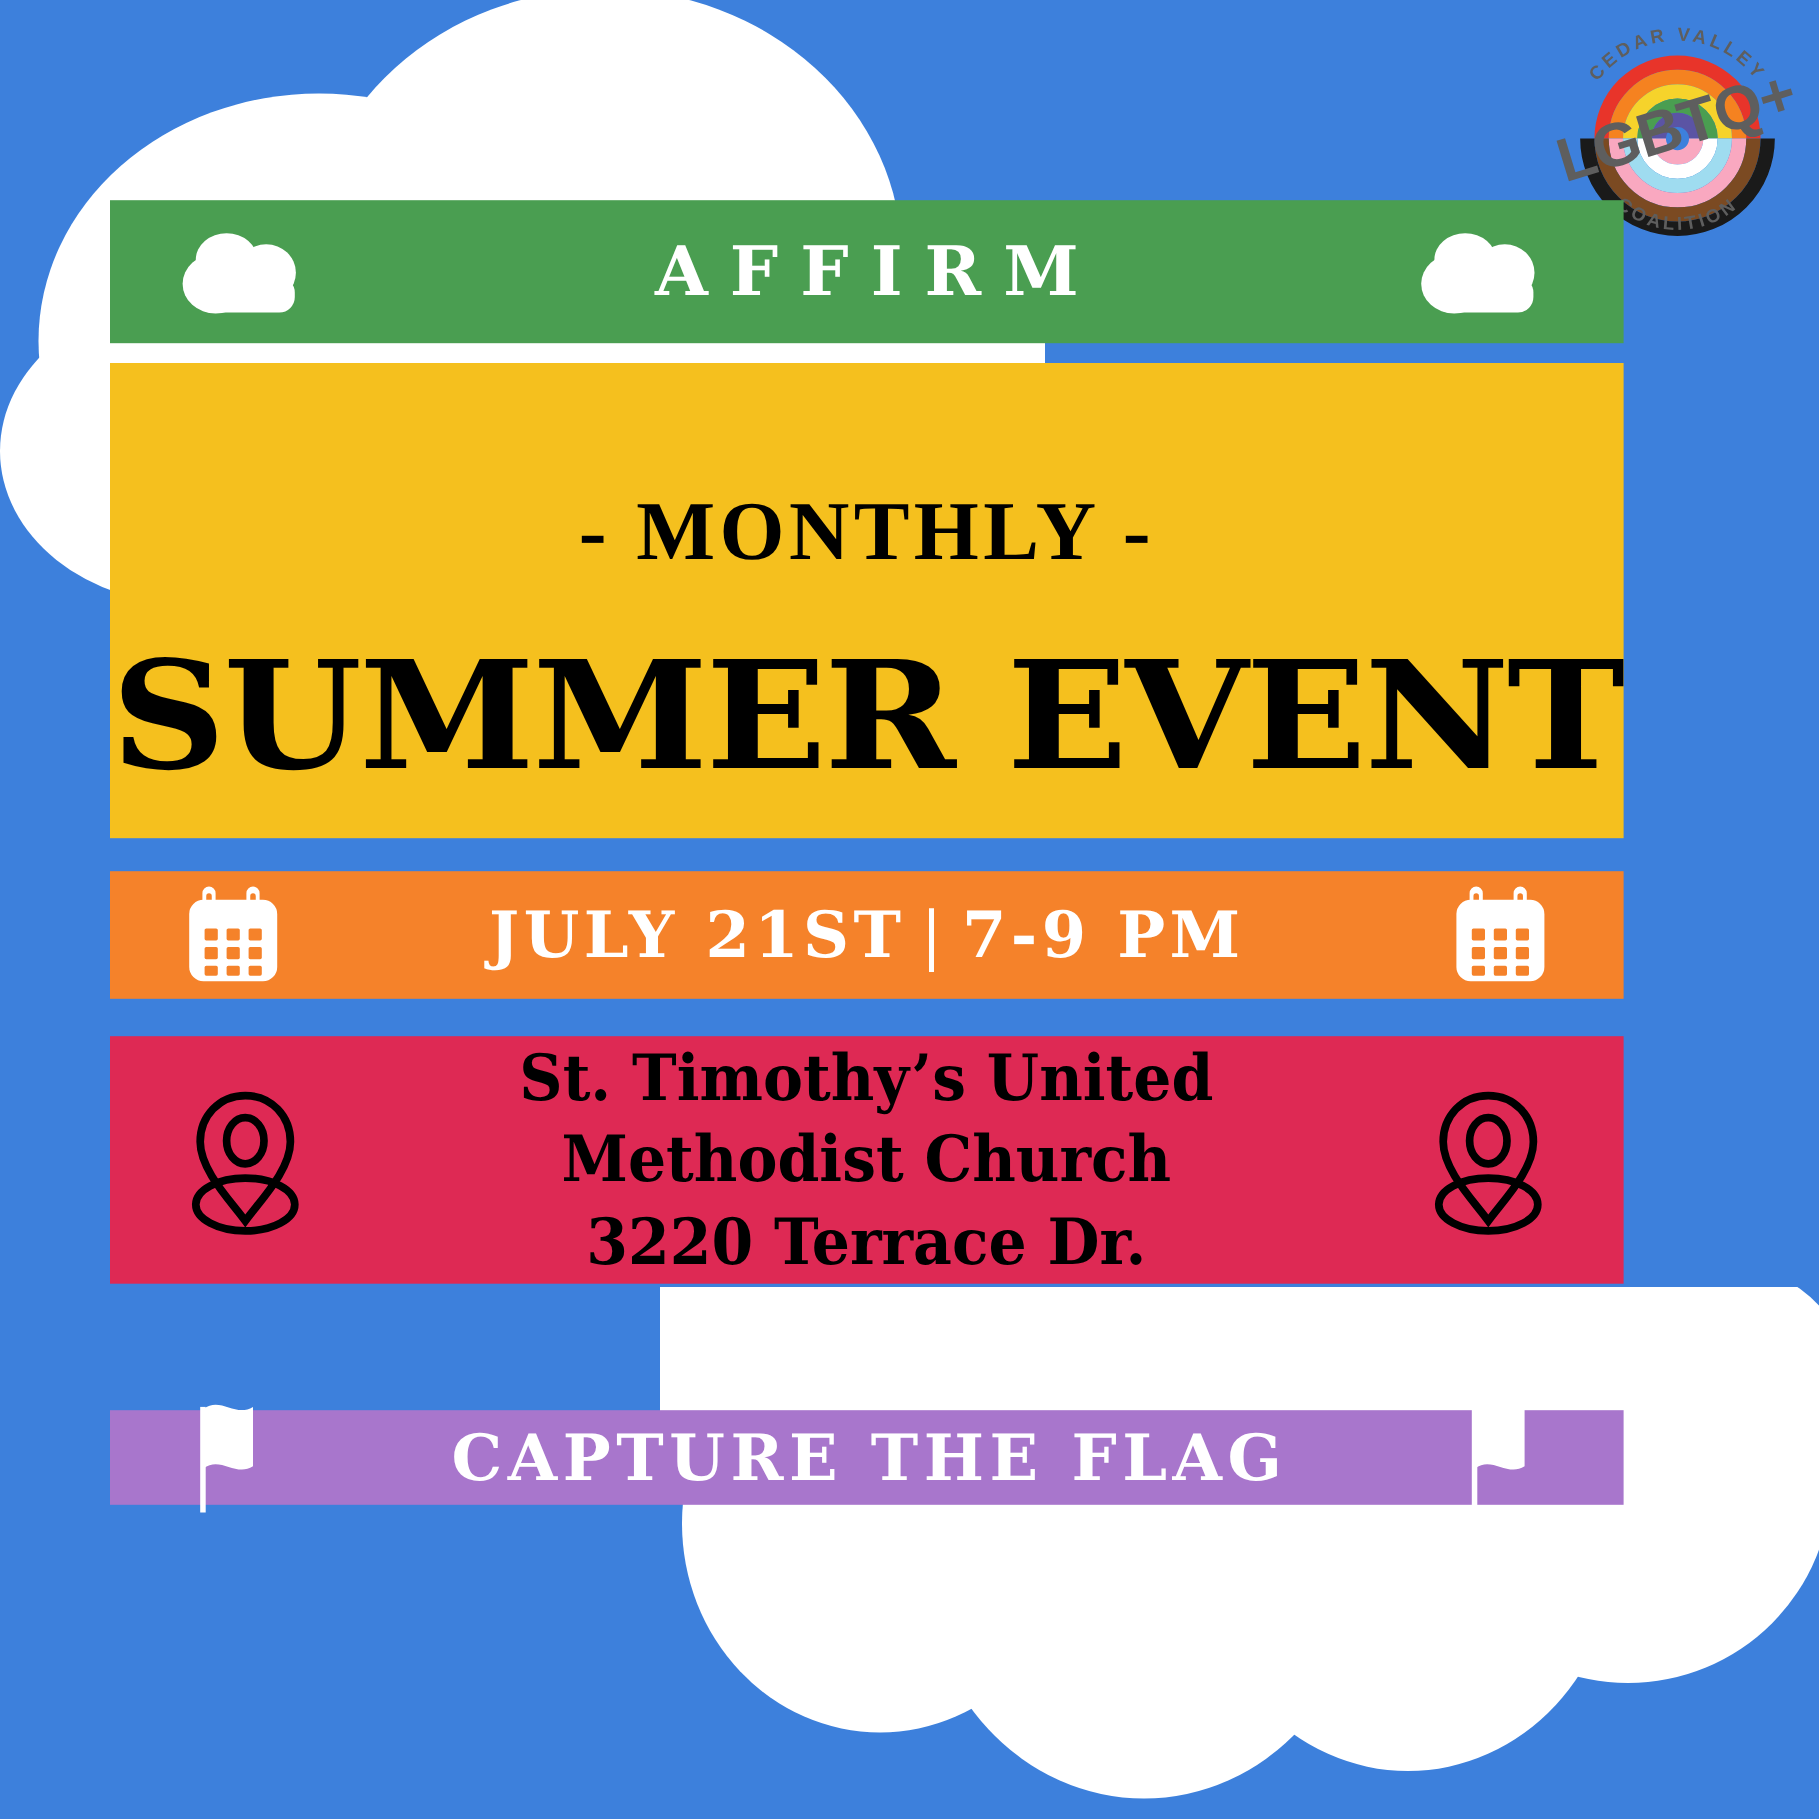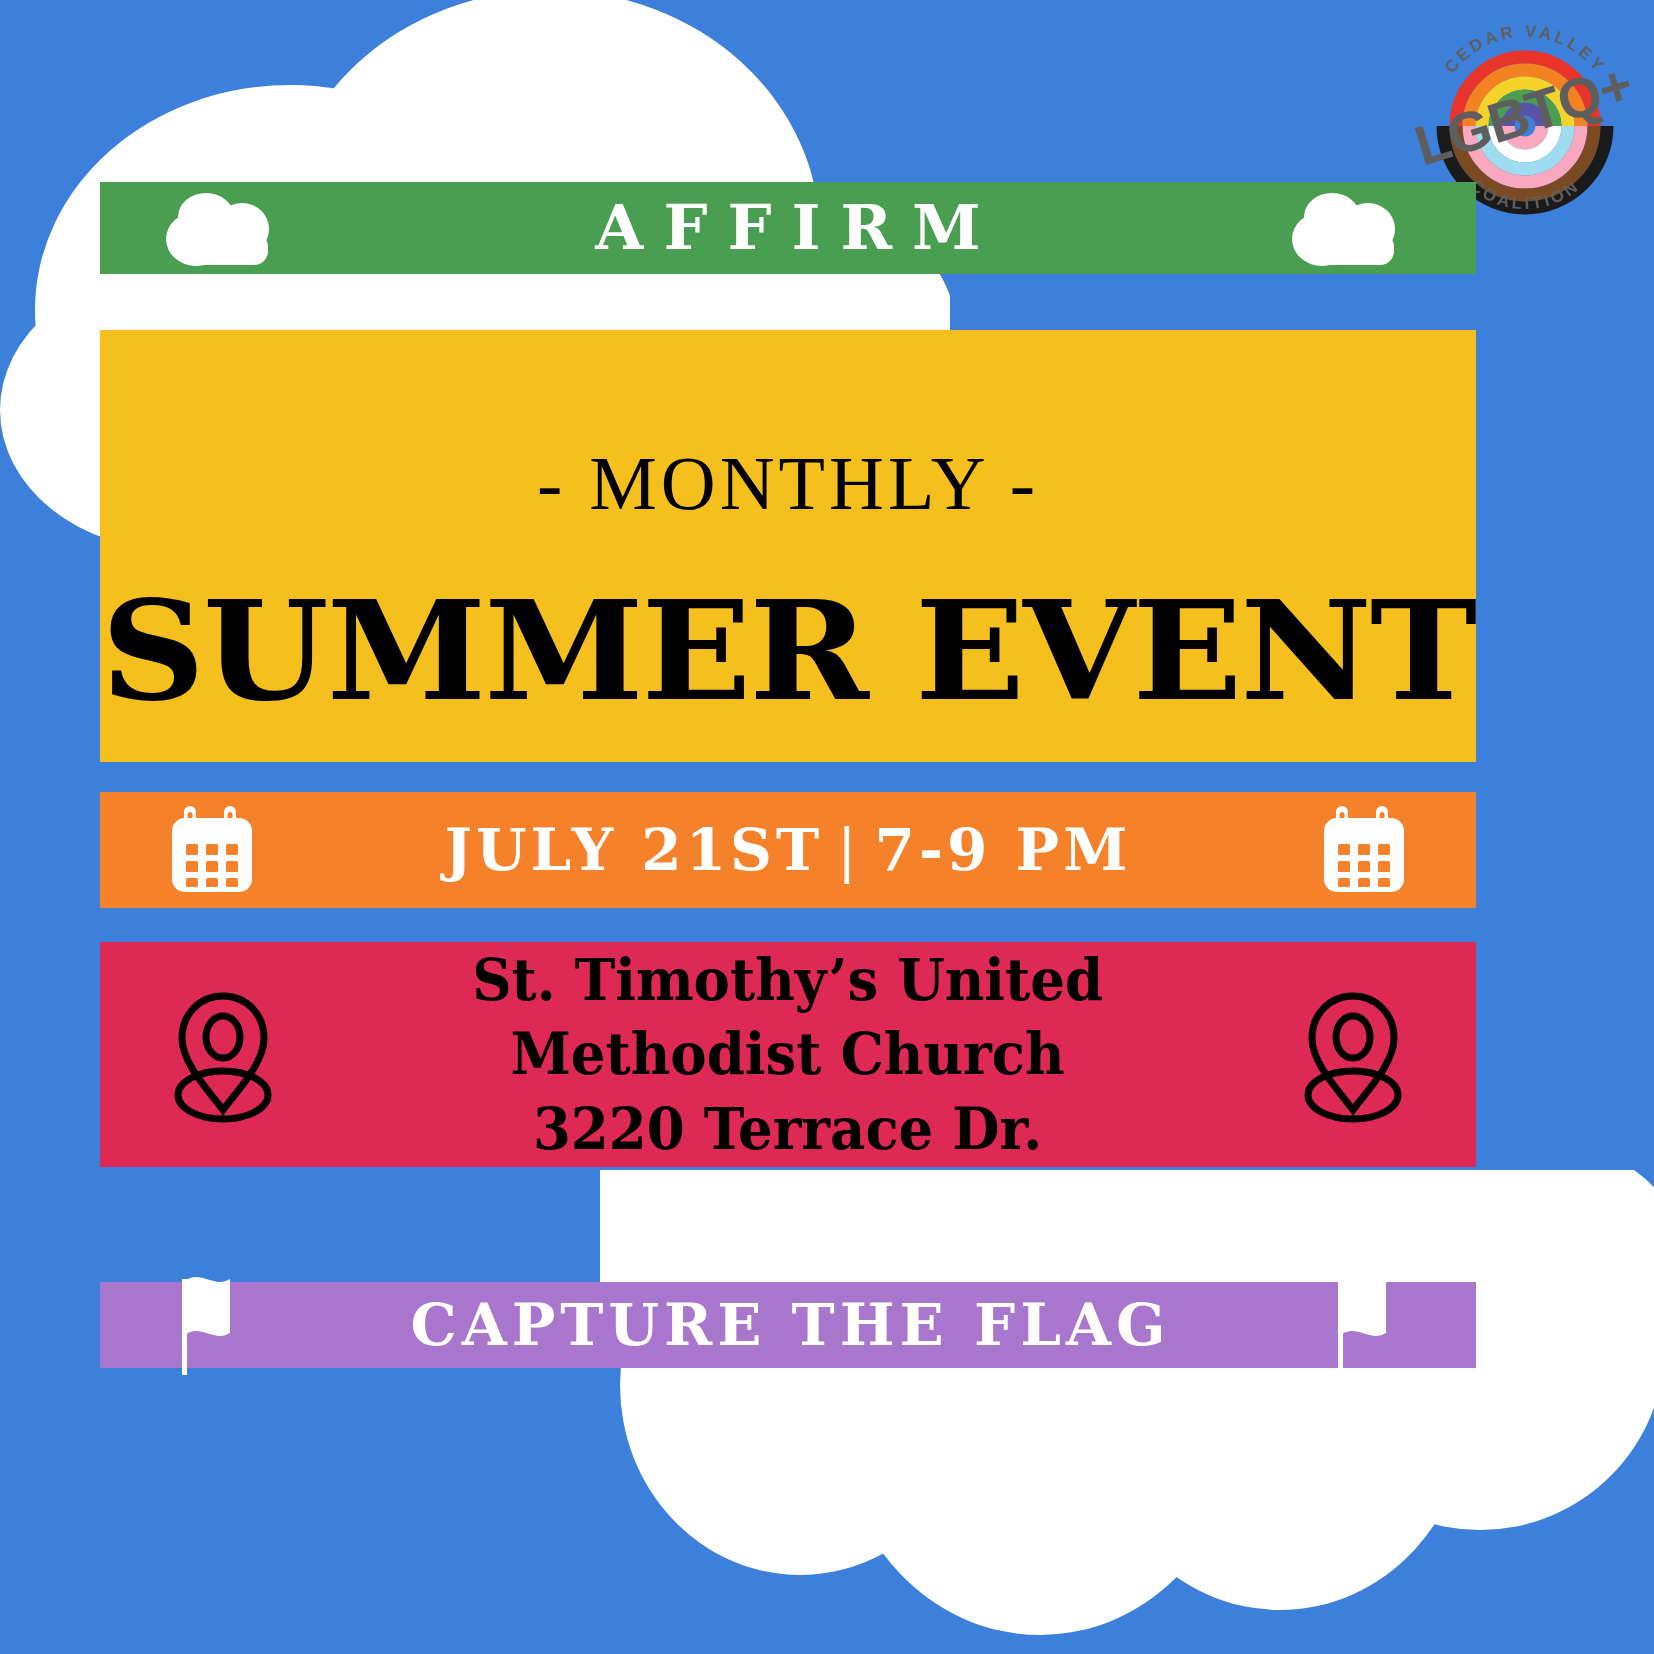--- a/index.html
+++ b/index.html
@@ -28,41 +28,41 @@
   
   .band {
     position:absolute;
     left:100px;
     width:1376px;
     display:flex;
     align-items:center;
     justify-content:center;
   }
 
-  #band-affirm   { top:182px;  height:92px; background:#4a9e51; }
+  #band-affirm   { top:182px;  height:130px; background:#4a9e51; }
   #band-title    { top:330px;  height:432px; background:#f5c01e; flex-direction:column; }
   #band-date     { top:792px;  height:116px; background:#f5822a; }
   #band-location { top:942px;  height:225px; background:#de2954; }
   #band-activity { top:1282px; height:86px; background:#a876cc; }
 
   
   #affirm-text {
     font-family:"DejaVu Serif", serif;
     font-weight:bold;
     font-size:62px;
     letter-spacing:20px;
     color:#ffffff;
     text-indent:20px;
     line-height:1;
   }
 
   
   #monthly-text {
     font-family:"Liberation Serif", serif;
-    font-weight:400;
+    font-weight:700;
     font-size:76px;
     letter-spacing:4px;
     color:#000000;
     line-height:1;
     margin-top:72px;
   }
   #summer-event-text {
     font-family:"DejaVu Serif", serif;
     font-weight:bold;
     font-size:136px;

